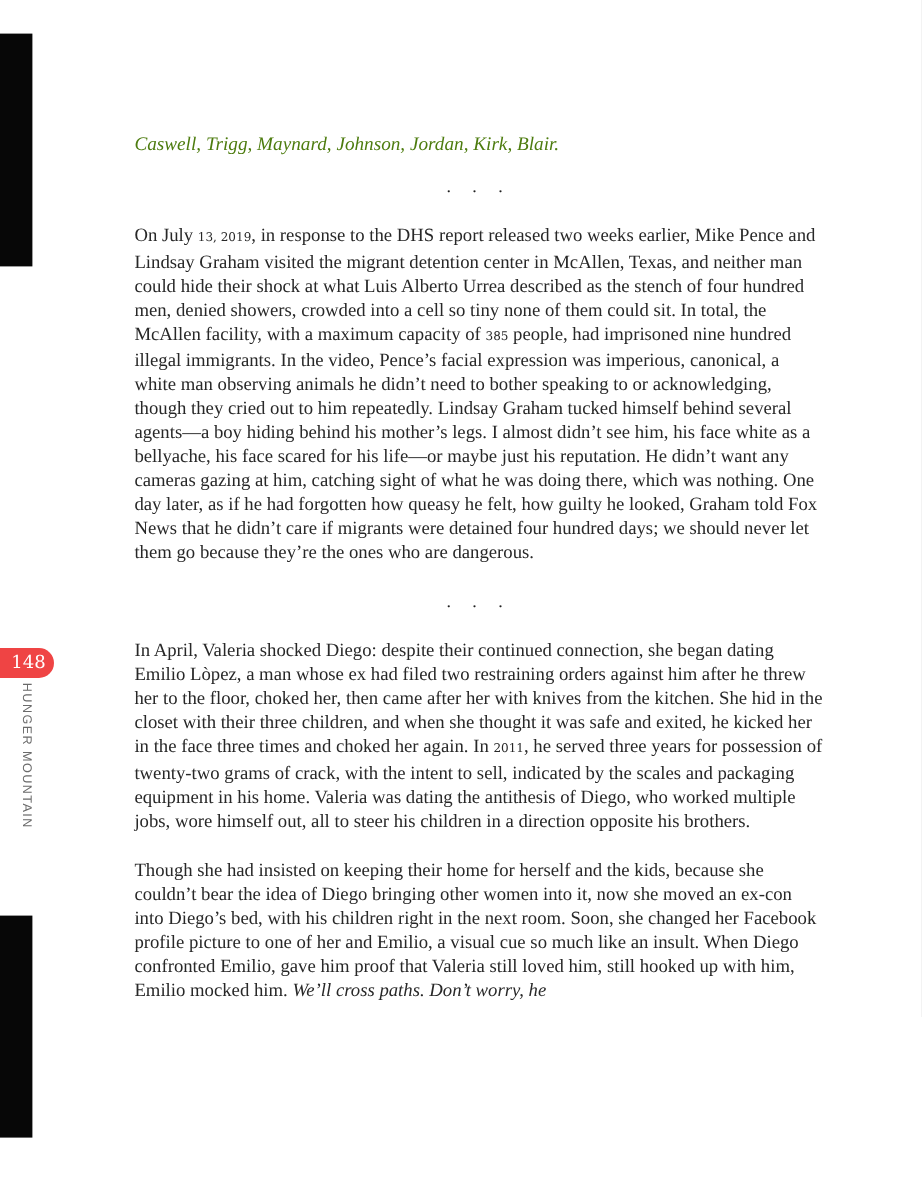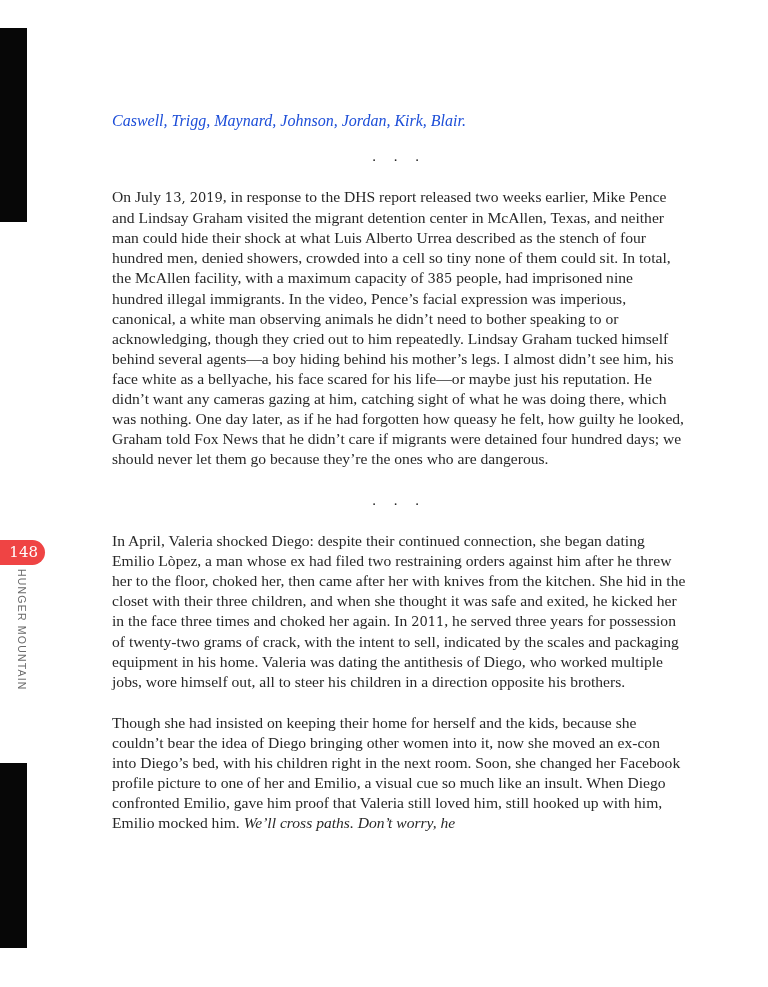--- a/index.html
+++ b/index.html
@@ -44,37 +44,37 @@
   .content{
     position:absolute;left:112px;top:110px;width:574px;
     color:#282828;
     font-size:15.6px;line-height:20px;
     text-align:left;
   }
   .authors-line{
     margin:0 0 14px 0;
     font-style:italic;
     font-size:16px;line-height:22px;
-    color:#1d4ed8;
+    color:#4d7c0f;
   }
   .separator{
     height:20px;line-height:20px;
     margin:0 0 21px 0;
     text-align:center;
     font-size:15px;
     letter-spacing:7px;
     color:#1f1f1f;
   }
   .para{
     margin:0 0 21px 0;
   }
   .r-plain{}
   .r-num{
     font-family:"DejaVu Serif","Liberation Serif",serif;
-    font-size:13px;
+    font-size:10px;
   }
   .r-italic{font-style:italic;}
 </style>
 </head>
 <body>
 
 <div class="page">
 
   <div class="edge-bar top"></div>
 

